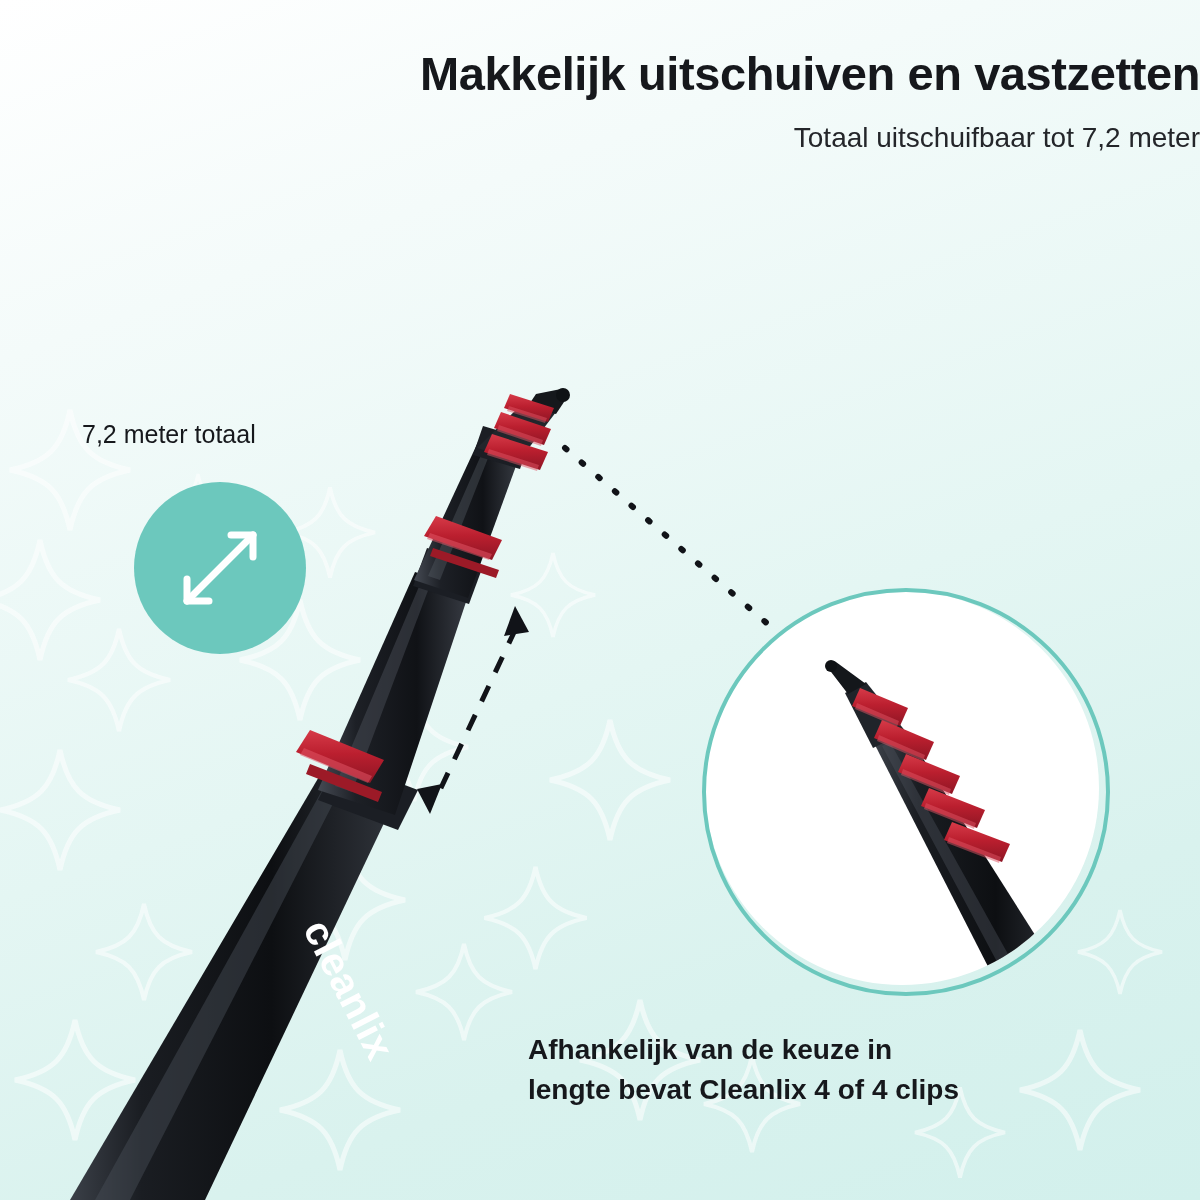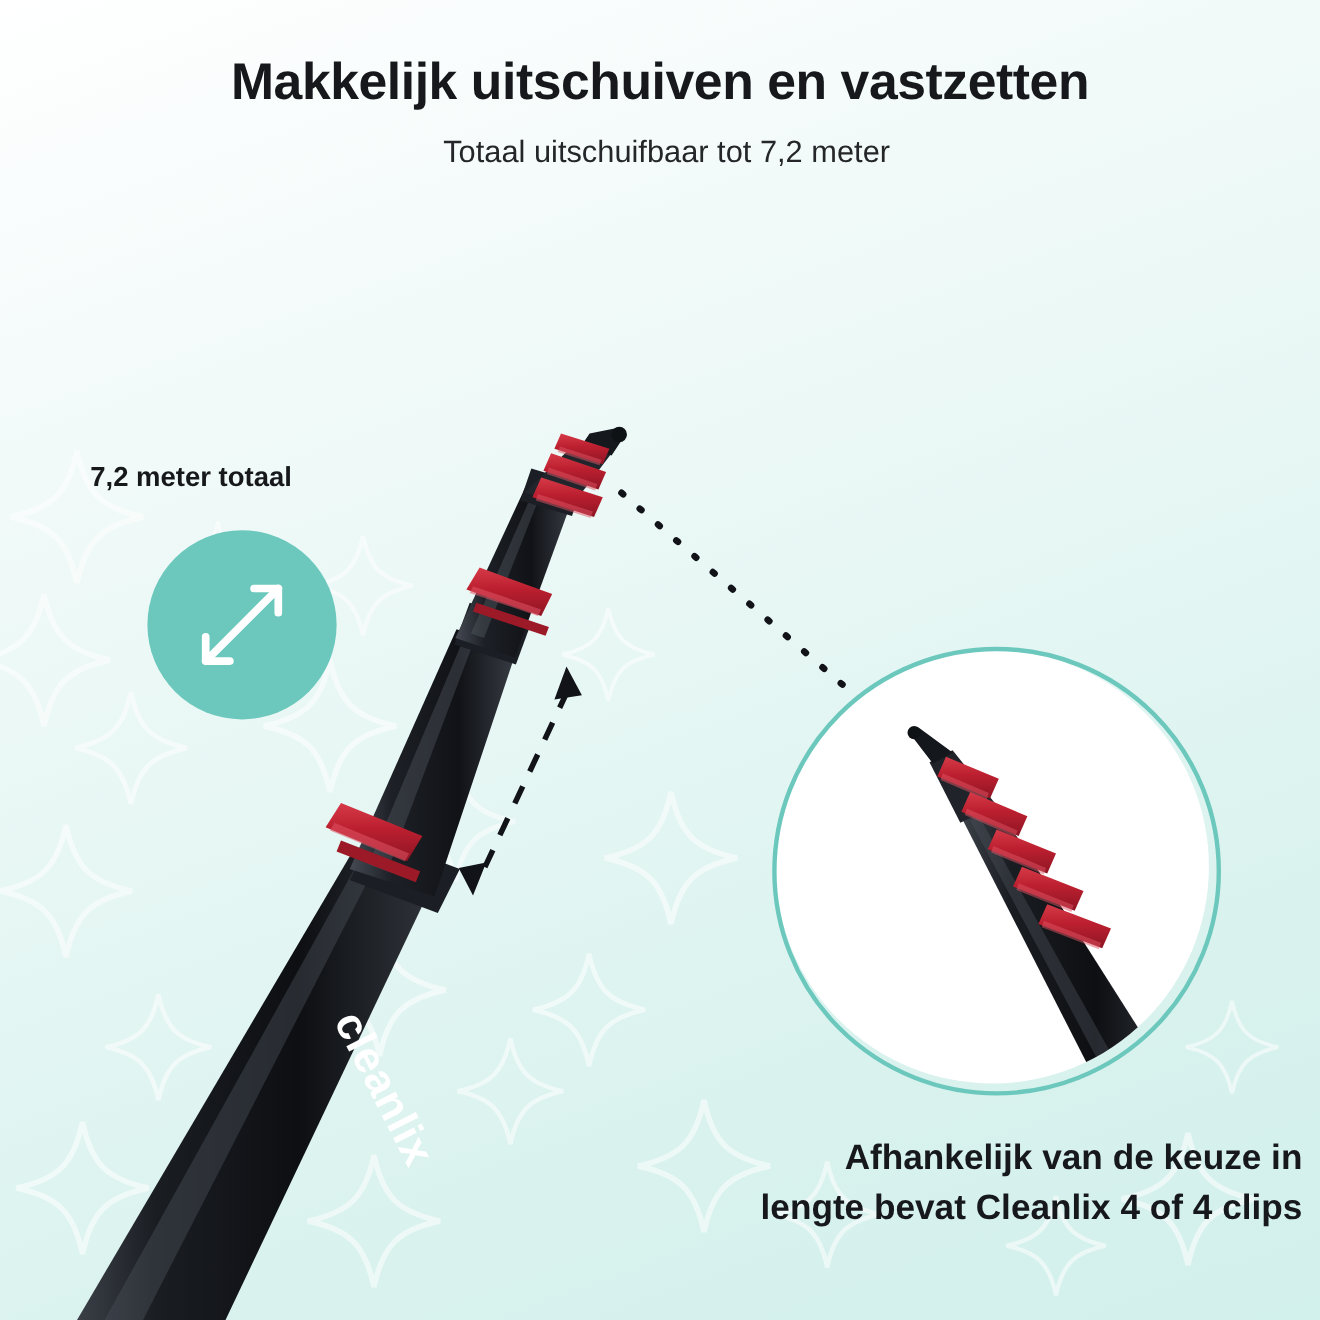--- a/index.html
+++ b/index.html
@@ -26,21 +26,21 @@
     opacity: 0.55;
     pointer-events: none;
   }
 
   
   .header {
     position: absolute;
     left: 0;
     top: 48px;
     width: 1200px;
-    text-align: center;
+    text-align: right;
   }
   .title {
     font-size: 47px;
     font-weight: bold;
     color: #16181c;
     letter-spacing: -0.4px;
     line-height: 1.1;
   }
   .subtitle {
     margin-top: 22px;
@@ -49,21 +49,21 @@
     font-weight: 400;
     padding-left: 12px;
   }
 
   
   .callout-label {
     position: absolute;
     left: 82px;
     top: 420px;
     font-size: 25px;
-    font-weight: bold;
+    font-weight: normal;
     color: #16181c;
     text-align: center;
   }
   .badge-circle {
     position: absolute;
     left: 134px;
     top: 482px;
     width: 172px;
     height: 172px;
     border-radius: 50%;
@@ -83,25 +83,24 @@
     height: 400px;
     border-radius: 50%;
     background: #ffffff;
     border: 4px solid #6cc8bd;
     overflow: hidden;
   }
 
   
   .bottom-caption {
     position: absolute;
-    right: 16px;
+    right: 32px;
     top: 1030px;
     width: 640px;
-    text-align: right;
-    font-size: 32px;
+    font-size: 28px;
     font-weight: bold;
     color: #16181c;
     line-height: 1.42;
   }
 
   
   #pole-layer {
     position: absolute;
     left: 0; top: 0;
     width: 1200px; height: 1200px;

